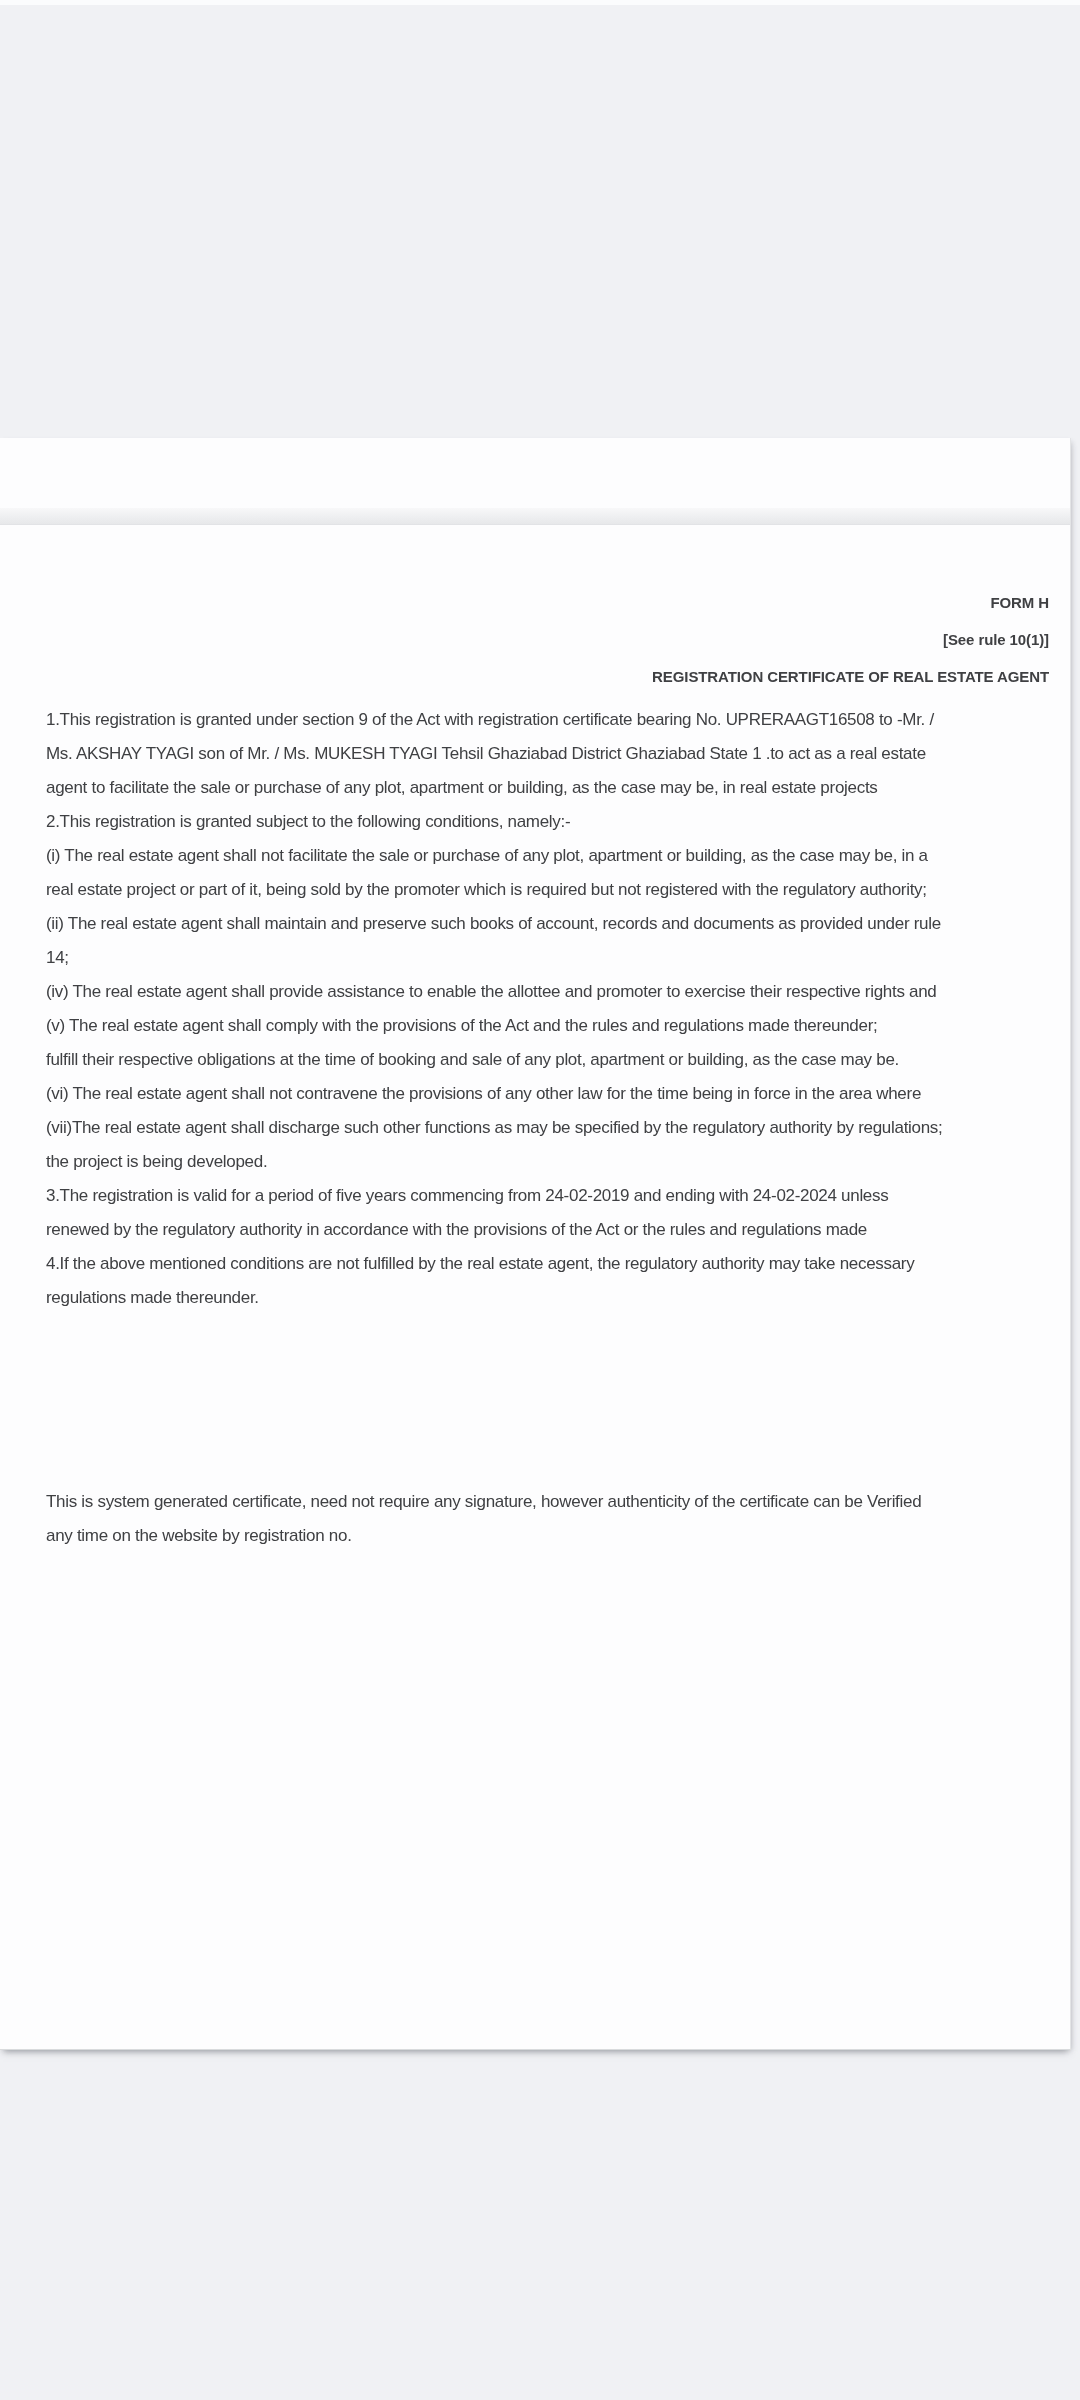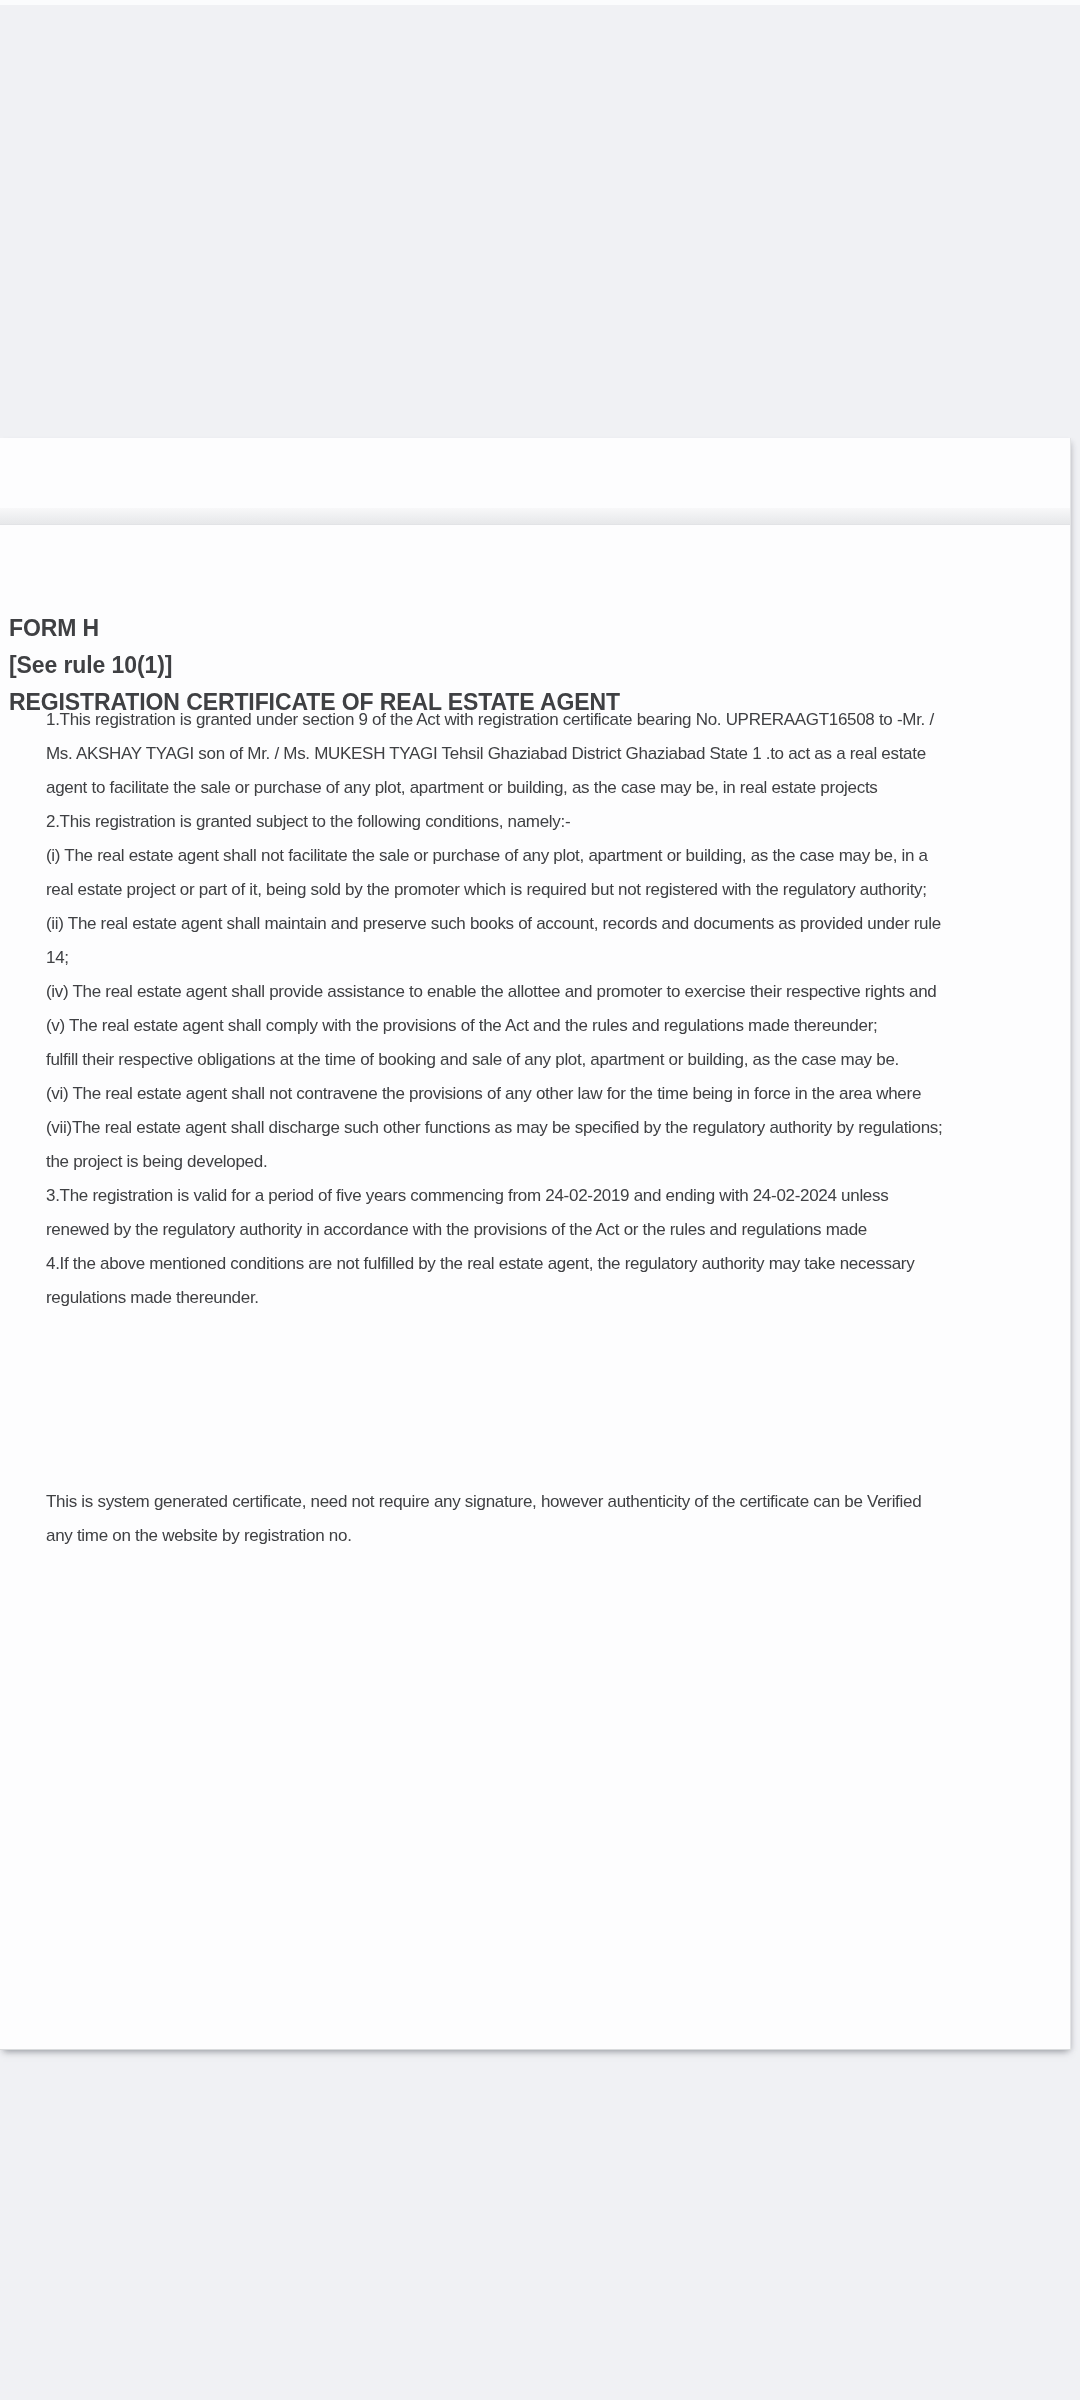--- a/index.html
+++ b/index.html
@@ -45,24 +45,24 @@
     filter: blur(0.3px);
   }
   .doc-render {
     position: absolute;
     left: 0; top: 0; width: 100%; height: 100%;
     color: var(--text-color);
     filter: blur(0.42px);
   }
   .doc-header {
     position: absolute;
-    left: 9px; top: 172px; width: 1040px;
-    text-align: left;
+    left: 9px; top: 146px; width: 1040px;
+    text-align: right;
     font-weight: 700;
-    font-size: 23px;
+    font-size: 15px;
     line-height: 37px;
     letter-spacing: -0.1px;
   }
   .doc-body, .doc-footer {
     position: absolute;
     left: 6px;
     width: 1060px;
     font-size: 17px;
     line-height: 34px;
     letter-spacing: -0.3px;

